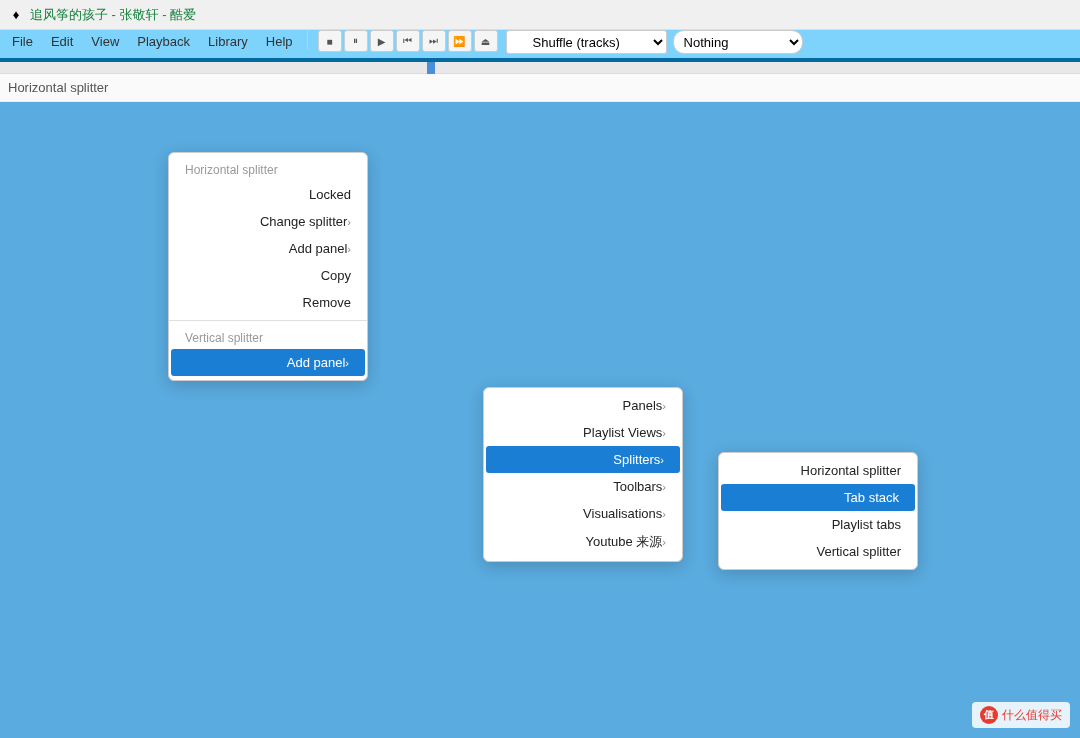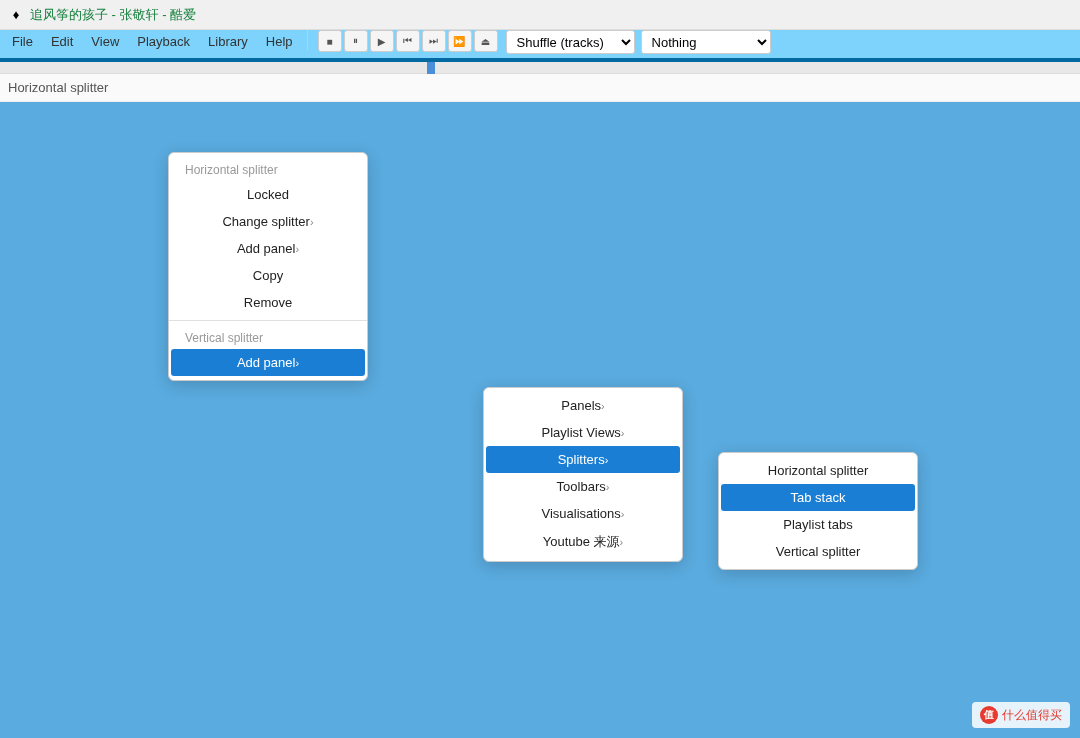--- a/index.html
+++ b/index.html
@@ -78,30 +78,30 @@
       background: #f5f5f5;
       cursor: pointer;
       font-size: 10px;
       color: #555;
     }
 
     .shuffle-select {
       height: 24px;
       border: 1px solid #ccc;
       border-radius: 3px;
-      padding: 0 6px;
+      padding: 0 22px;
       font-size: 13px;
       background: #fff;
       cursor: pointer;
       margin-left: 6px;
     }
     .nothing-select {
       height: 24px;
       border: 1px solid #ccc;
-      border-radius: 3px;
+      border-radius: 11px;
       padding: 0 6px;
       font-size: 13px;
       background: #fff;
       cursor: pointer;
       margin-left: 4px;
       min-width: 130px;
     }
 
     
     .progress-area {
@@ -155,21 +155,21 @@
       padding: 6px 16px 4px;
       color: #999;
       font-size: 12px;
     }
 
     .ctx-item {
       padding: 6px 16px;
       cursor: pointer;
       display: flex;
       align-items: center;
-      justify-content: center;
+      justify-content: flex-end;
       font-size: 13px;
       color: #222;
     }
     .ctx-item.active {
       background: #1a7fd4;
       color: #fff;
       border-radius: 3px;
       margin: 0 2px;
     }
     .ctx-item .arrow { font-size: 11px; color: #888; }

